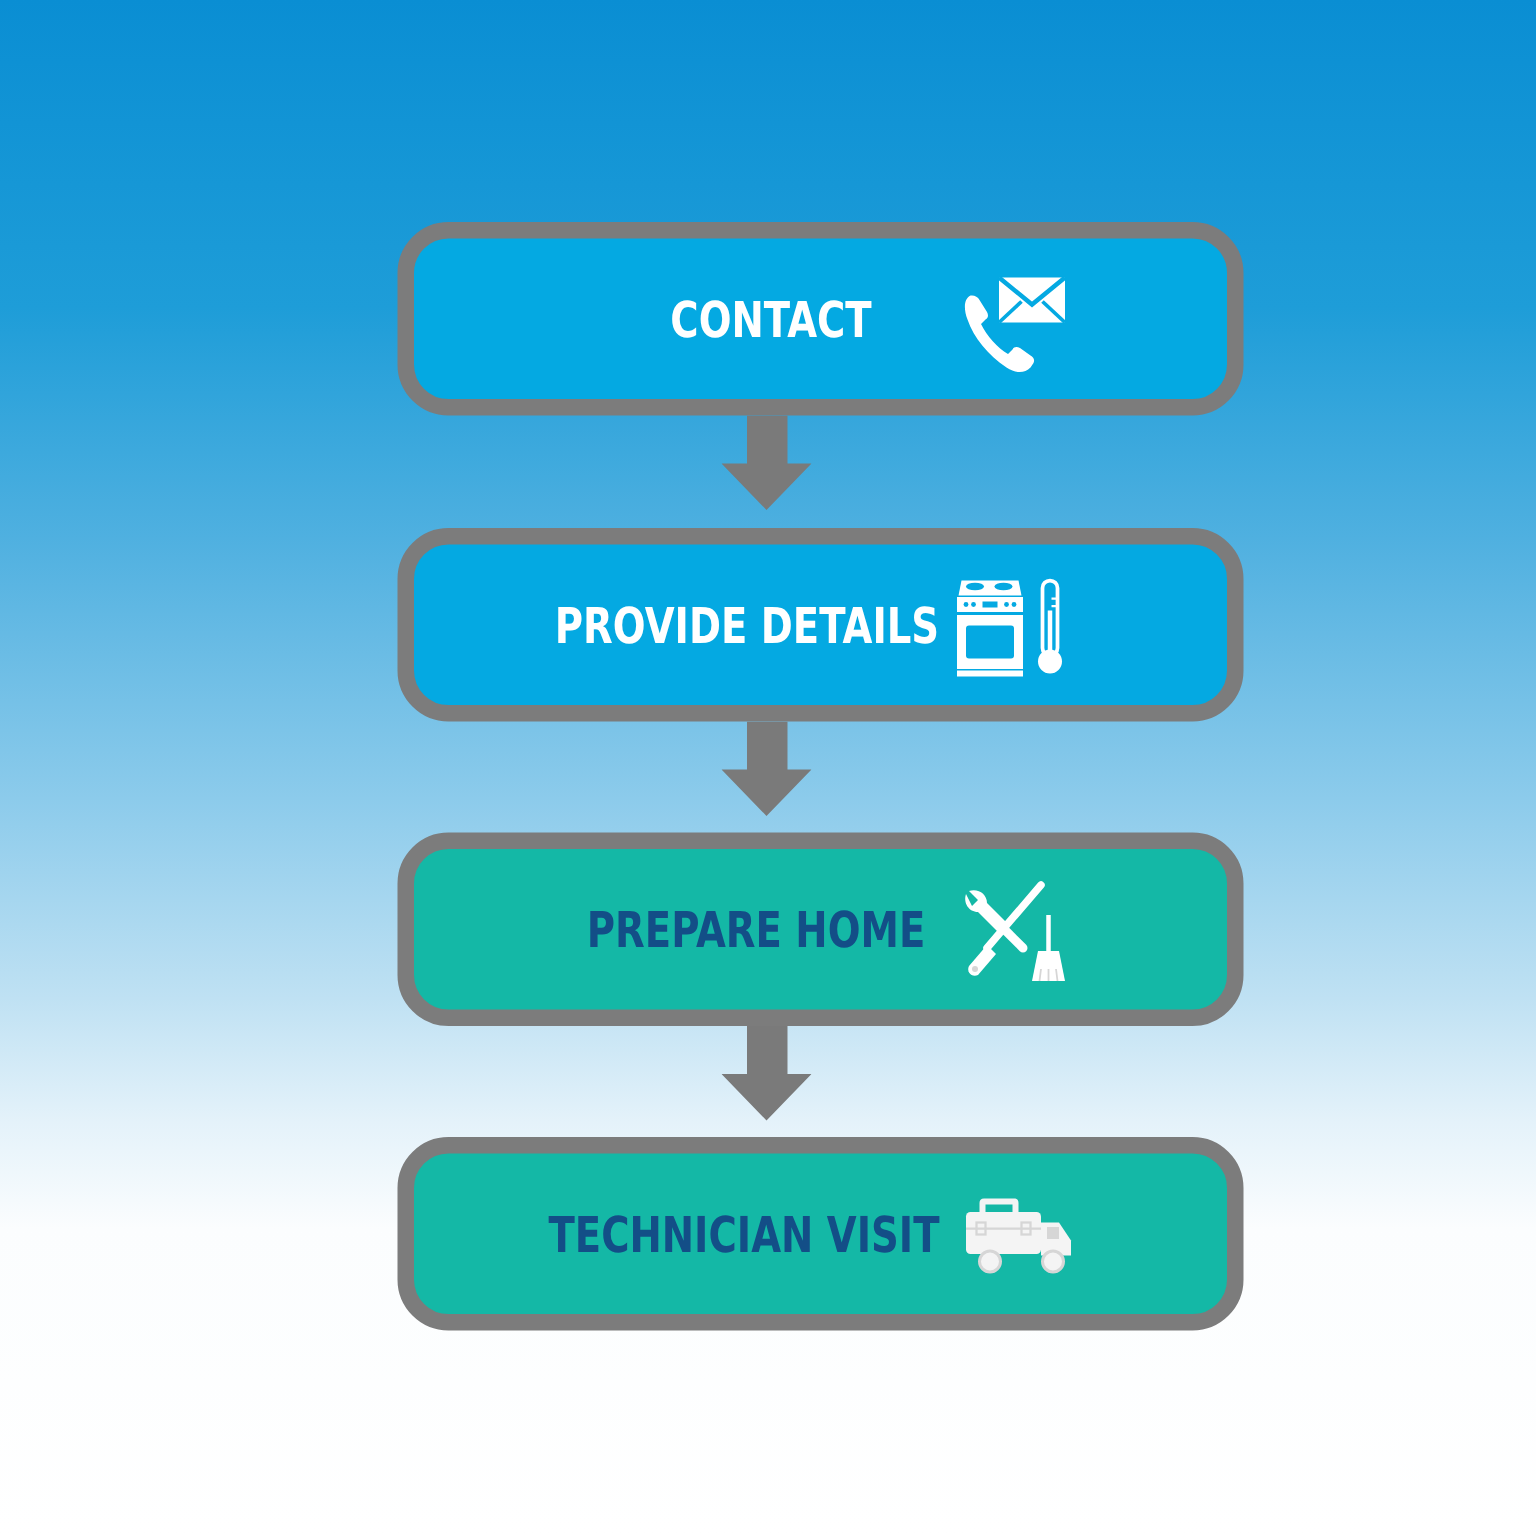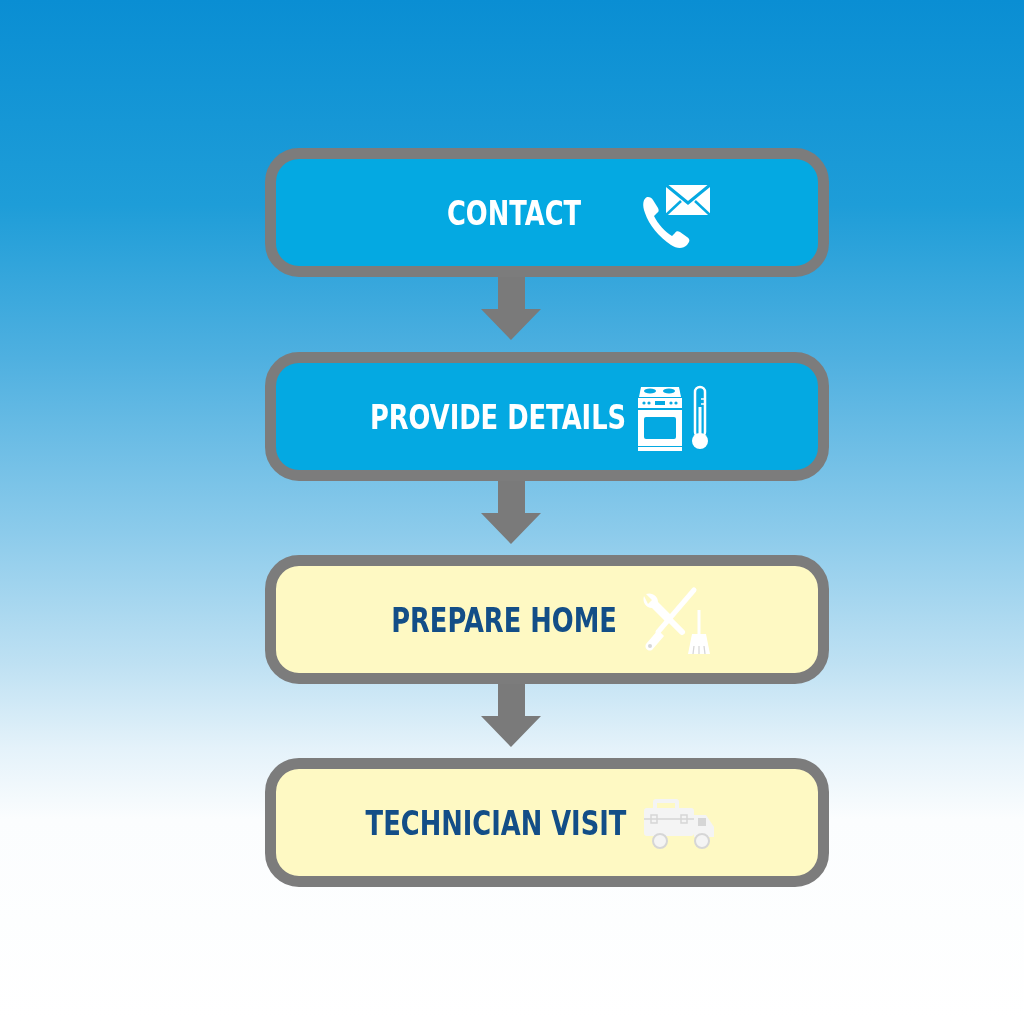--- a/index.html
+++ b/index.html
@@ -27,21 +27,21 @@
       left: 265px;
       width: 564px;
       height: 129px;
       box-sizing: border-box;
       border: 11px solid #7c7c7c;
       border-radius: 34px;
       display: flex;
       align-items: center;
     }
     .step.active { background: #04a9e2; }
-    .step.inactive { background: #fef9c3; text-align: center; }
+    .step.inactive { background: #14b8a6; text-align: center; }
     .step-label {
       position: absolute;
       top: 50%;
       transform: translate(-50%, -50%) scaleX(0.78);
       font-family: "DejaVu Sans", sans-serif;
       font-weight: bold;
       font-size: 33px;
       letter-spacing: 0px;
       white-space: nowrap;
       line-height: 1;

